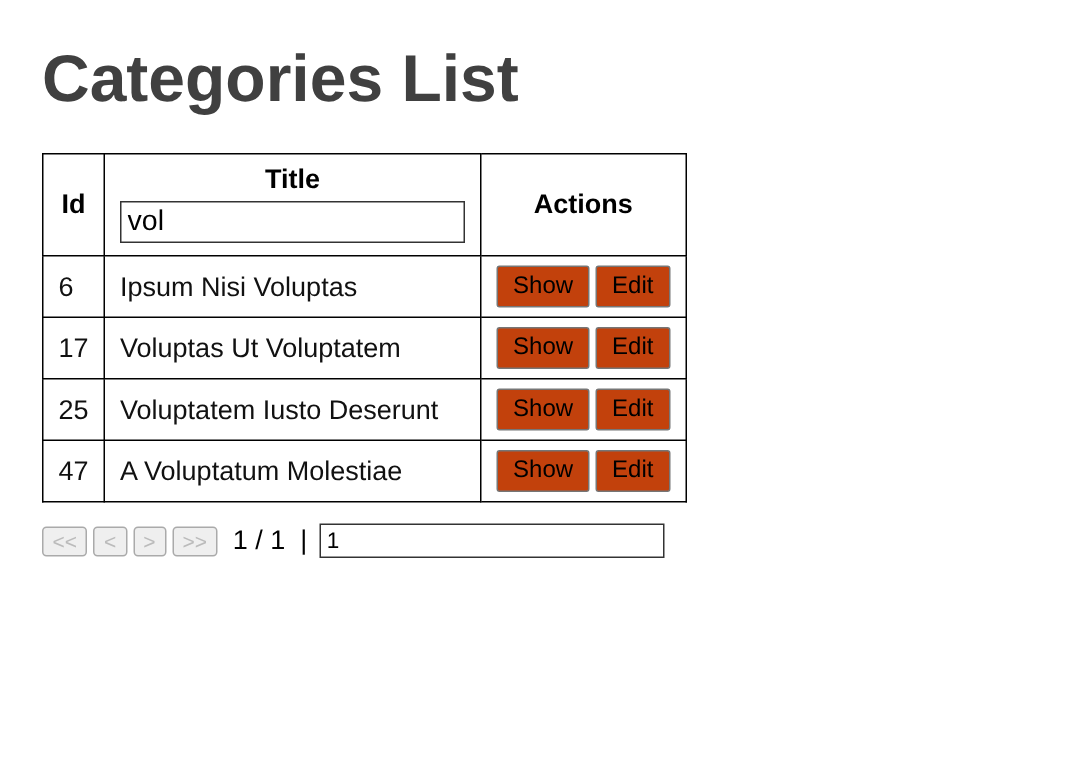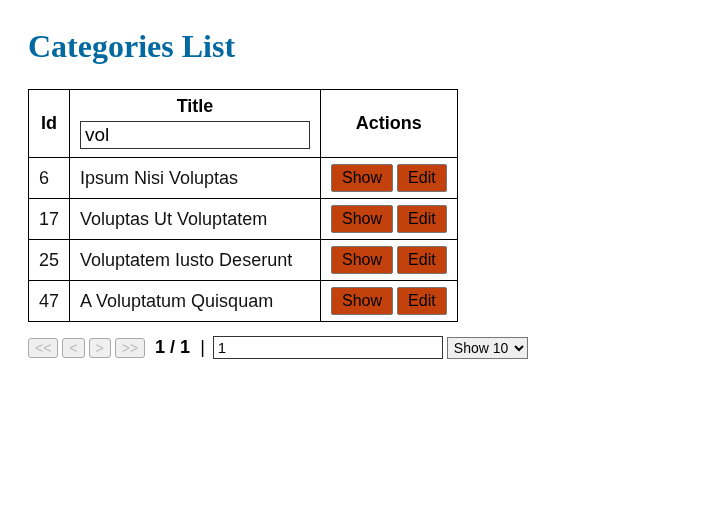--- a/index.html
+++ b/index.html
@@ -3,25 +3,24 @@
   <meta charset="utf-8">
   <style>
     * { box-sizing: border-box; }
     body {
       font-family: Verdana, Geneva, sans-serif;
       margin: 0;
       padding: 28px;
       background: #fff;
     }
     h1 {
-      font-size: 32px;
+      font-size: 44px;
       font-weight: 900;
       margin: 0 0 24px 0;
-      color: #0369a1;
-      font-family: Liberation Serif, serif;
+      color: #404040;
     }
     table {
       border-collapse: collapse;
       width: auto;
     }
     th, td {
       border: 1px solid #000;
       padding: 8px 10px;
       text-align: left;
       vertical-align: middle;
@@ -77,21 +76,21 @@
       font-size: 14px;
       font-family: inherit;
       color: #888;
       cursor: default;
     }
     .pager-btn[disabled] {
       color: #bbb;
       cursor: default;
     }
     .page-indicator {
-      font-weight: 700;
+      font-weight: 400;
       margin: 0 2px 0 6px;
     }
     .page-input {
       font-size: 15px;
       padding: 2px 4px;
       border: 1px solid #333;
       width: 230px;
       font-family: inherit;
     }
     .page-size-select {
@@ -129,28 +128,27 @@
         <td>Voluptas Ut Voluptatem</td>
         <td class="actions-cell"><button class="action-btn">Show</button><button class="action-btn">Edit</button></td>
       </tr>
       <tr>
         <td>25</td>
         <td>Voluptatem Iusto Deserunt</td>
         <td class="actions-cell"><button class="action-btn">Show</button><button class="action-btn">Edit</button></td>
       </tr>
       <tr>
         <td>47</td>
-        <td>A Voluptatum Quisquam</td>
+        <td>A Voluptatum Molestiae</td>
         <td class="actions-cell"><button class="action-btn">Show</button><button class="action-btn">Edit</button></td>
       </tr>
     </tbody>
 </table>
 
 <div class="pager">
   <button class="pager-btn" disabled="">&lt;&lt;</button>
   <button class="pager-btn" disabled="">&lt;</button>
   <button class="pager-btn" disabled="">&gt;</button>
   <button class="pager-btn" disabled="">&gt;&gt;</button>
   <span class="page-indicator">1 / 1</span>
   <span class="sep">|</span>
   <input class="page-input" type="text" value="1" style="">
-  <select class="page-size-select" id="page-size-select"><option>Show 10</option></select>
 </div>
 
 </body></html>

